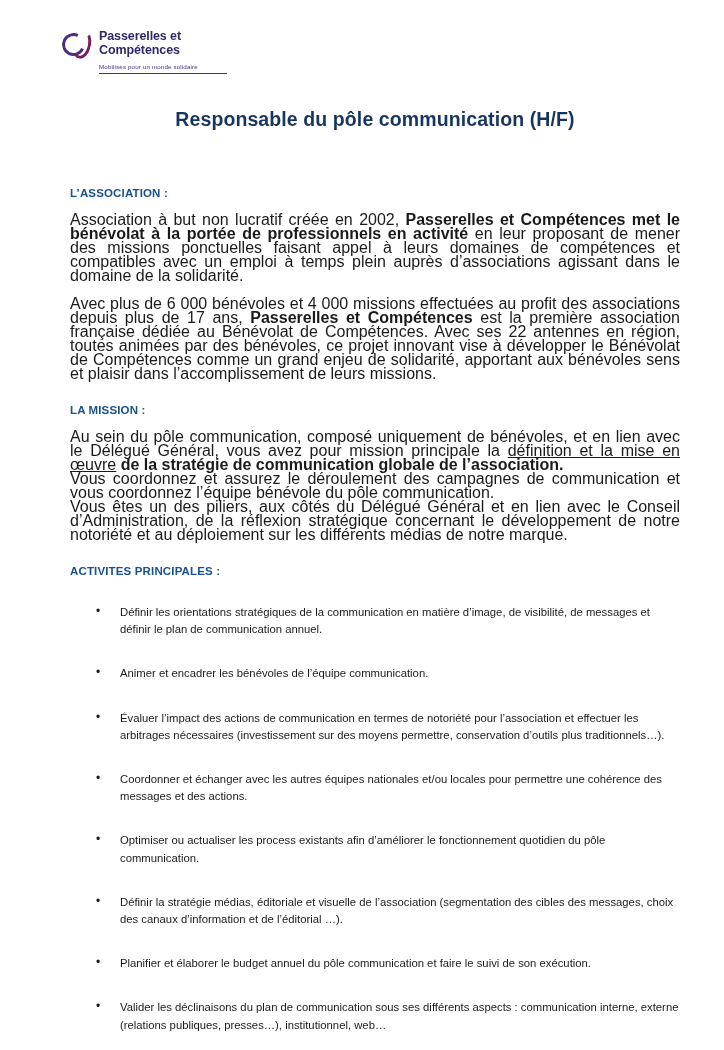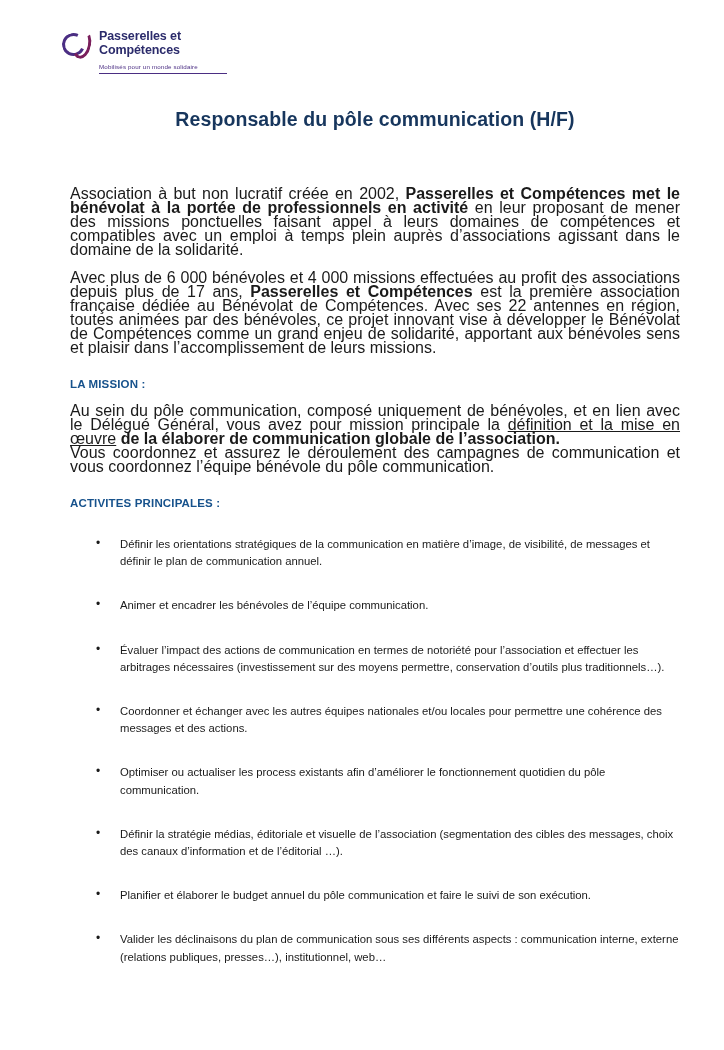--- a/index.html
+++ b/index.html
@@ -148,34 +148,36 @@
       <div class="logo-tag">Mobilisés pour un monde solidaire</div>
       <div class="logo-rule"></div>
     </div>
   </div>
 
   <h1 class="doc-title">Responsable du pôle communication (H/F)</h1>
 
   <div class="content">
 
     <div class="section">
+      <h2 class="section-head">L’ASSOCIATION :</h2>
       <p class="para">
         <span>Association à but non lucratif créée en 2002, </span><span class="b">Passerelles et Compétences met le bénévolat à la portée de professionnels en activité</span><span> en leur proposant de mener des missions ponctuelles faisant appel à leurs domaines de compétences et compatibles avec un emploi à temps plein auprès d’associations agissant dans le domaine de la solidarité.</span>
       </p>
       <p class="para last">
         <span>Avec plus de 6 000 bénévoles et 4 000 missions effectuées au profit des associations depuis plus de 17 ans, </span><span class="b">Passerelles et Compétences</span><span> est la première association française dédiée au Bénévolat de Compétences. Avec ses 22 antennes en région, toutes animées par des bénévoles, ce projet innovant vise à développer le Bénévolat de Compétences comme un grand enjeu de solidarité, apportant aux bénévoles sens et plaisir dans l’accomplissement de leurs missions.</span>
       </p>
     </div>
 
     <div class="section">
       <h2 class="section-head">LA MISSION :</h2>
       <p class="para tight">
-        <span>Au sein du pôle communication, composé uniquement de bénévoles, et en lien avec le Délégué Général, vous avez pour mission principale la </span><span class="u">définition et la mise en œuvre</span><span class="b"> de la élaborer de communication globale de l’association.</span>
+        <span>Au sein du pôle communication, composé uniquement de bénévoles, et en lien avec le Délégué Général, vous avez pour mission principale la </span><span class="u">définition et la mise en œuvre</span><span class="b"> de la stratégie de communication globale de l’association.</span>
       </p>
       <p class="para tight">Vous coordonnez et assurez le déroulement des campagnes de communication et vous coordonnez l’équipe bénévole du pôle communication.</p>
+      <p class="para last">Vous êtes un des piliers, aux côtés du Délégué Général et en lien avec le Conseil d’Administration, de la réflexion stratégique concernant le développement de notre notoriété et au déploiement sur les différents médias de notre marque.</p>
     </div>
 
     <div class="section">
       <h2 class="section-head">ACTIVITES PRINCIPALES :</h2>
       <ul class="bullets">
         <li>Définir les orientations stratégiques de la communication en matière d’image, de visibilité, de messages et définir le plan de communication annuel.</li>
         <li>Animer et encadrer les bénévoles de l’équipe communication.</li>
         <li>Évaluer l’impact des actions de communication en termes de notoriété pour l’association et effectuer les arbitrages nécessaires (investissement sur des moyens permettre, conservation d’outils plus traditionnels…).</li>
         <li>Coordonner et échanger avec les autres équipes nationales et/ou locales pour permettre une cohérence des messages et des actions.</li>
         <li>Optimiser ou actualiser les process existants afin d’améliorer le fonctionnement quotidien du pôle communication.</li>

